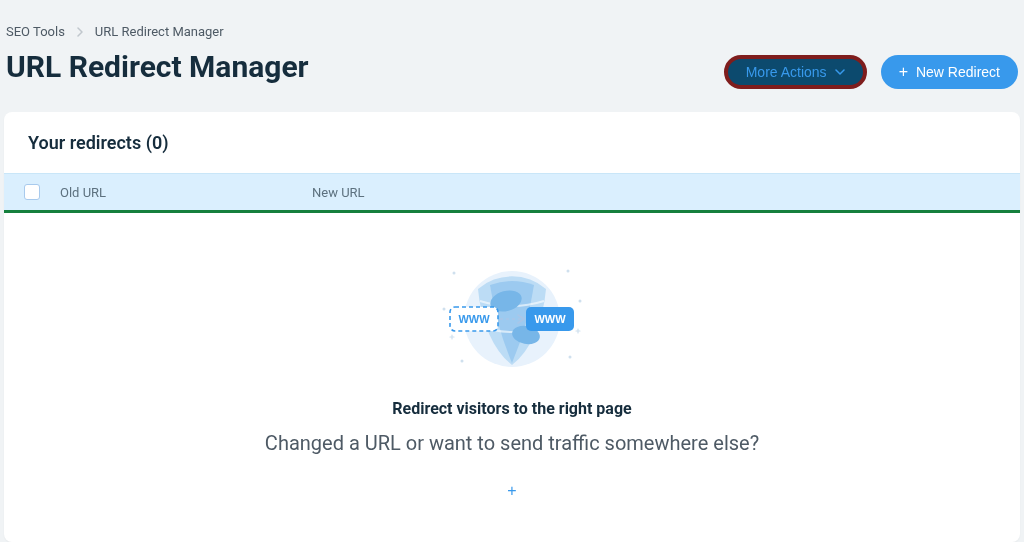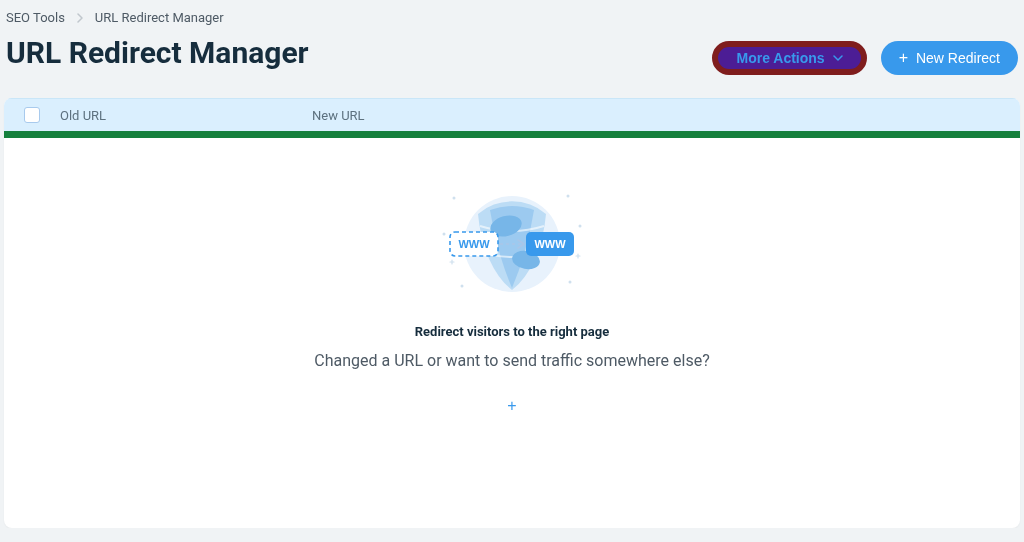--- a/index.html
+++ b/index.html
@@ -13,21 +13,21 @@
       color: #162d3d;
       font-size: 14px;
     }
     .page {
       padding: 0 4px;
     }
     .breadcrumb {
       display: flex;
       align-items: center;
       gap: 10px;
-      padding: 10px 2px 10px 2px;
+      padding: 24px 2px 10px 2px;
       font-size: 13px;
       color: #4e5a65;
     }
     .breadcrumb a {
       color: #4e5a65;
       text-decoration: none;
       cursor: pointer;
     }
     .breadcrumb .chev {
       color: #c0c7cd;
@@ -66,24 +66,23 @@
       padding: 0 18px;
       border: none;
       cursor: pointer;
       font-size: 14px;
       font-weight: 400;
       display: inline-flex;
       align-items: center;
       gap: 8px;
     }
     .btn-outline {
-      background: #4c1d95;
-      border: 6px solid #7f1d1d;
-      color: #3899ec;
-      font-weight: bold;
+      background: #0c4a6e;
+      border: 4px solid #7f1d1d;
+      color: #3899ec;
     }
     .btn-outline .chev-down {
       display: inline-flex;
       color: #3899ec;
     }
     .btn-primary {
       background: #3899ec;
       color: #ffffff;
     }
     .plus {
@@ -104,21 +103,21 @@
       font-weight: 600;
       color: #162d3d;
       padding: 20px 24px;
     }
     .table-head {
       background: #daeffe;
       display: flex;
       align-items: center;
       height: 40px;
       border-top: 1px solid #c9e6f8;
-      border-bottom: 7px solid #15803d;
+      border-bottom: 3px solid #15803d;
     }
     .th-check {
       width: 56px;
       display: flex;
       justify-content: center;
     }
     .th-check input[type="checkbox"] {
       width: 16px;
       height: 16px;
       border: 1px solid #a8caed;
@@ -138,28 +137,28 @@
     .empty-state {
       padding: 48px 20px 38px;
       text-align: center;
     }
     .empty-illus {
       margin: 0 auto 18px;
       width: 160px;
       height: 120px;
     }
     .empty-title {
-      font-size: 13px;
+      font-size: 16px;
       font-weight: 700;
       color: #162d3d;
       margin-bottom: 10px;
     }
     .empty-sub {
       color: #4e5a65;
-      font-size: 16px;
+      font-size: 20px;
       line-height: 1.55;
       margin-bottom: 24px;
     }
     .link-btn {
       background: none;
       border: none;
       color: #3899ec;
       font-size: 15px;
       cursor: pointer;
       display: inline-flex;
@@ -196,20 +195,21 @@
         </span>
       </button>
       <button class="btn btn-primary">
         <span class="plus">+</span>
         <span>New Redirect</span>
       </button>
     </div>
   </div>
 
   <div class="card">
+    <div class="card-title">Your redirects (0)</div>
 
     <div class="table-head">
       <div class="th-check">
         <input type="checkbox" style="">
       </div>
       <div class="th-col th-old">Old URL</div>
       <div class="th-col">New URL</div>
     </div>
 
     <div class="empty-state">

